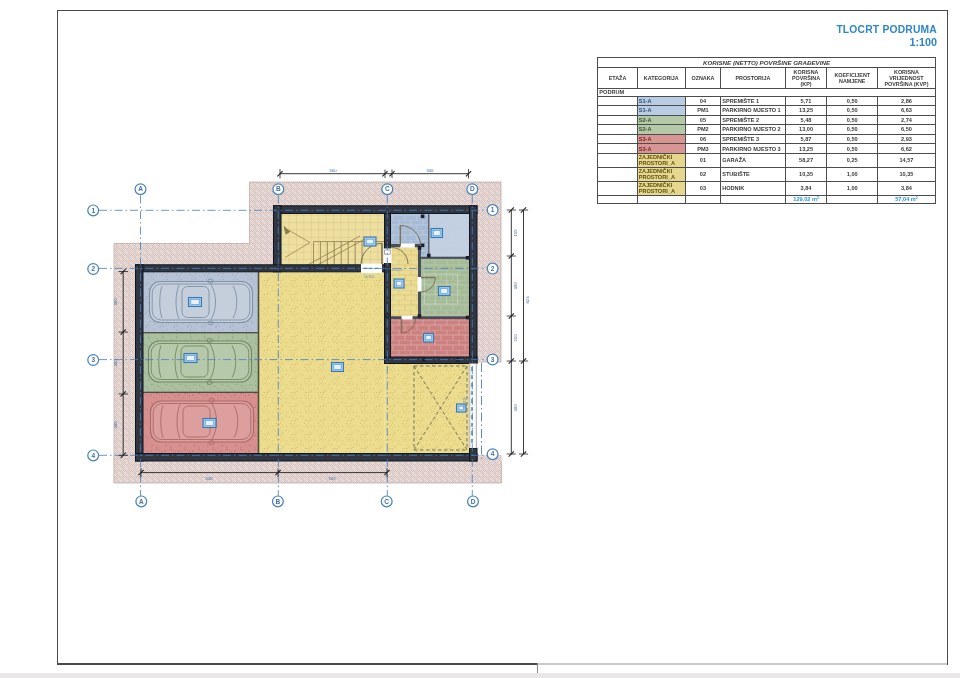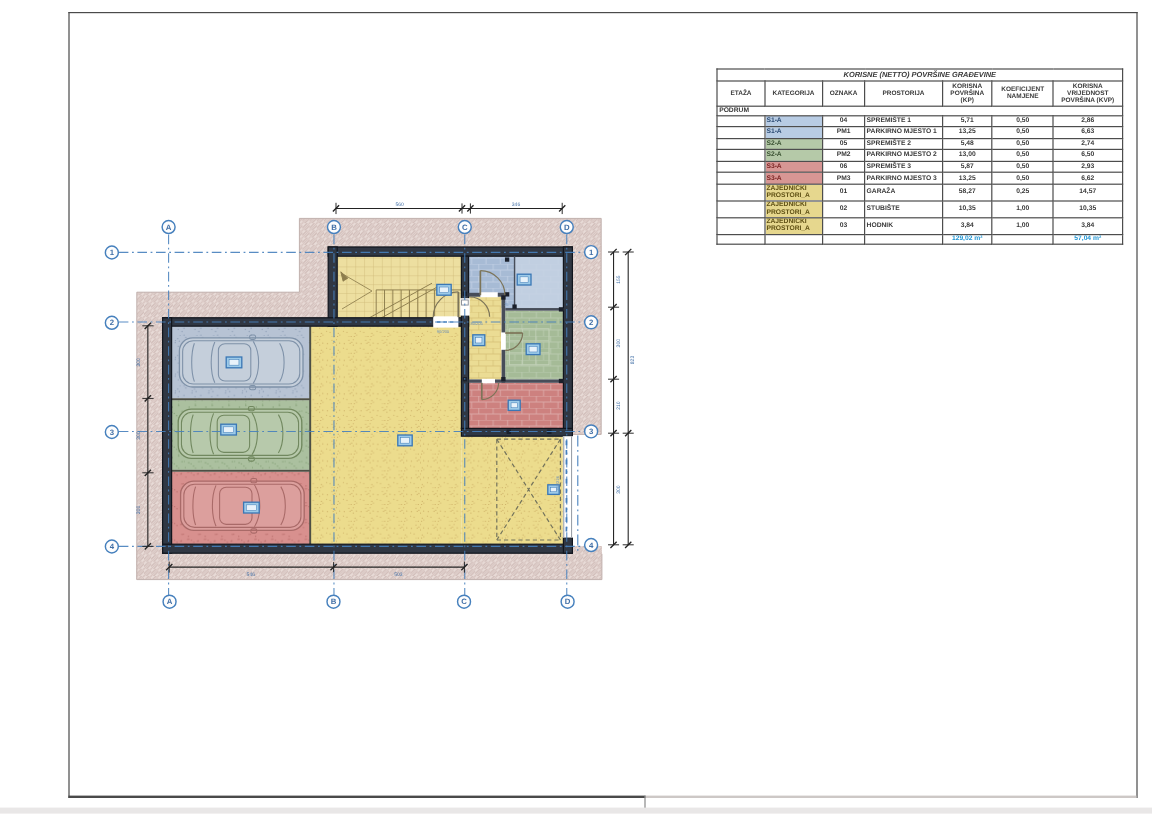--- a/index.html
+++ b/index.html
@@ -21,20 +21,22 @@
 <body>
 
 <div id="border"></div>
 <div id="botline1"></div>
 <div id="botline2"></div>
 <div id="botstub"></div>
 
 <div id="botband"></div>
 
 <div id="title">
+    <div class="l1">TLOCRT PODRUMA</div>
+    <div class="l2">1:100</div>
   </div>
 
 <div id="plan">
 <svg width="960" height="678" viewBox="0 0 960 678" font-family="Liberation Sans, sans-serif">
 
 <defs>
 <pattern id="hatch" width="6" height="6" patternUnits="userSpaceOnUse">
   <rect width="6" height="6" fill="#e8dbd7"></rect>
   <path d="M-1,5 L5,-1 M1,7 L7,1 M-1,1 L1,-1 M5,7 L7,5" stroke="#cfbab6" stroke-width="0.9" fill="none"></path>
   <path d="M-1,1 L1,-1 M-1,7 L7,-1 M5,7 L7,5" stroke="#d5c2be" stroke-width="0.8" fill="none"></path>

